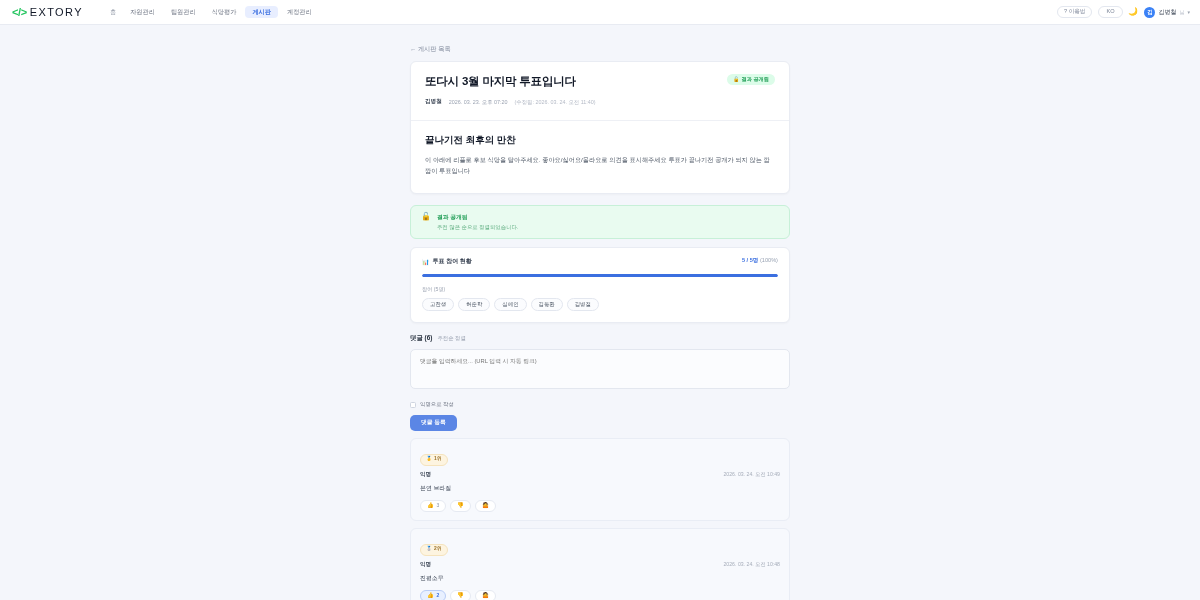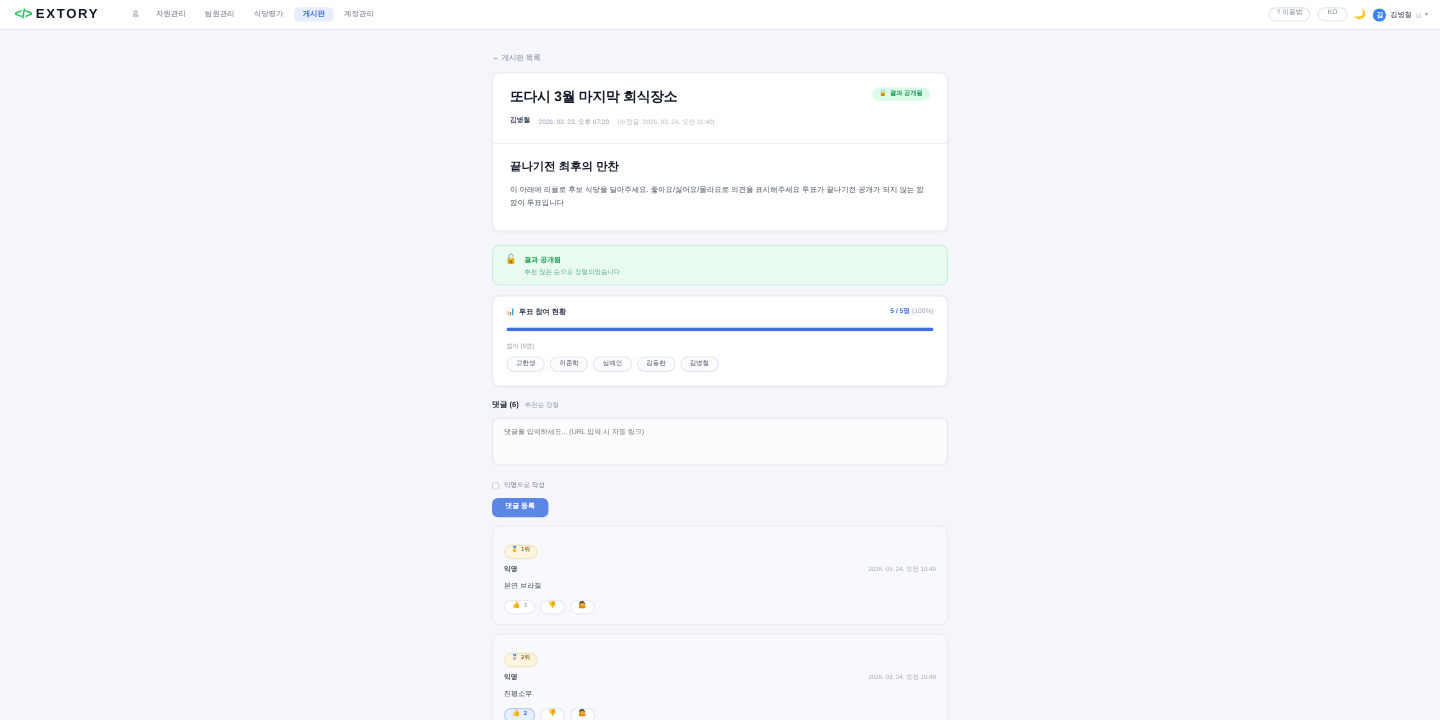--- a/index.html
+++ b/index.html
@@ -14,21 +14,21 @@
   
   .topbar {
     height: 25px; background: #ffffff;
     border-bottom: 1px solid #e8ebf2;
     display: flex; align-items: center;
     padding: 0 10px 0 12px;
     position: relative;
   }
   .logo { display: flex; align-items: center; gap: 3px; margin-right: 22px; }
   .logo-mark { color: #22c55e; font-weight: 700; font-size: 11px; letter-spacing: -0.4px; }
-  .logo-text { font-weight: 700; font-size: 11px; letter-spacing: 1.4px; color: #111827; text-align: center; }
+  .logo-text { font-weight: 400; font-size: 11px; letter-spacing: 1.4px; color: #111827; text-align: center; }
 
   .nav { display: flex; align-items: center; gap: 2px; }
   .nav-item {
     font-size: 6.2px; color: #6b7280; padding: 3px 7px;
     border-radius: 4px; white-space: nowrap; line-height: 1;
   }
   .nav-item.home { color: #9ca3af; padding: 3px 5px; }
   .nav-item.active { background: #e8eeff; color: #3b6fe0; font-weight: 700; }
 
   .top-right {
@@ -184,21 +184,21 @@
 
 <div class="page">
   <div class="col">
 
     <div class="backlink">← 게시판 목록</div>
 
     
     <div class="card">
       <div class="post-head">
         <div class="post-title-row">
-          <div class="post-title">또다시 3월 마지막 회식장소</div>
+          <div class="post-title">또다시 3월 마지막 투표입니다</div>
           <div class="badge-open">
             <span>🔓</span>
             <span>결과 공개됨</span>
           </div>
         </div>
         <div class="post-meta">
           <span class="meta-author">김병철</span>
           <span class="meta-date">2026. 03. 23. 오후 07:20</span>
           <span class="meta-edit">(수정됨: 2026. 03. 24. 오전 11:40)</span>
         </div>

